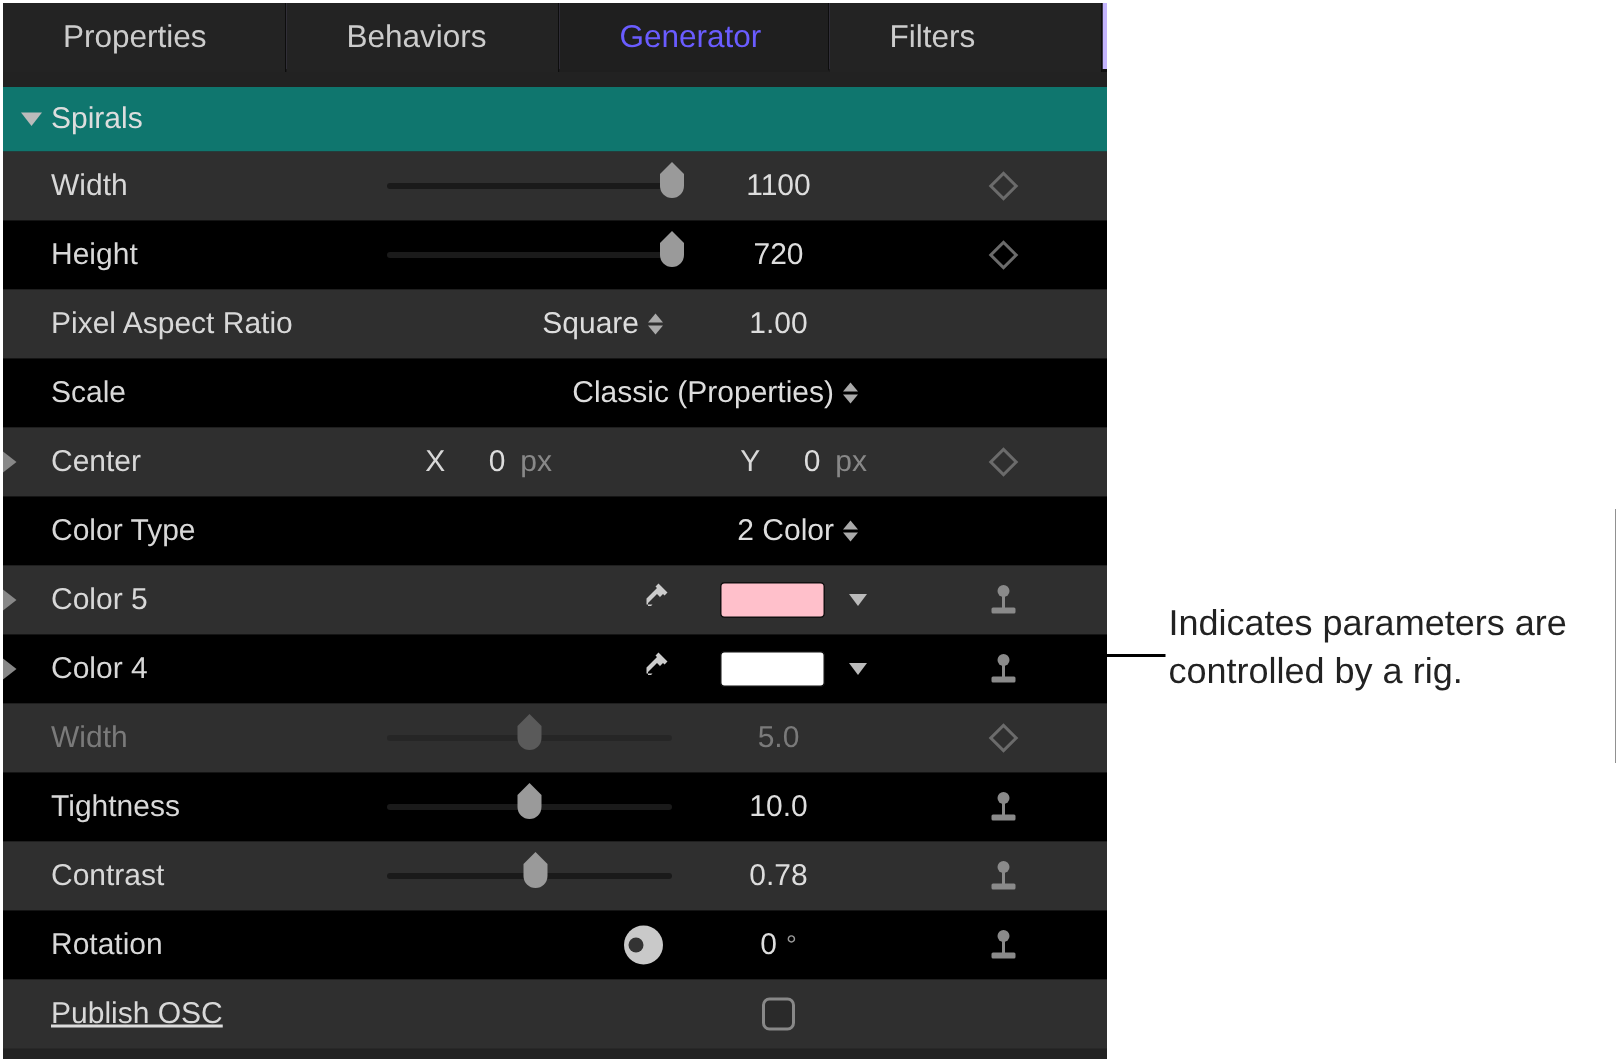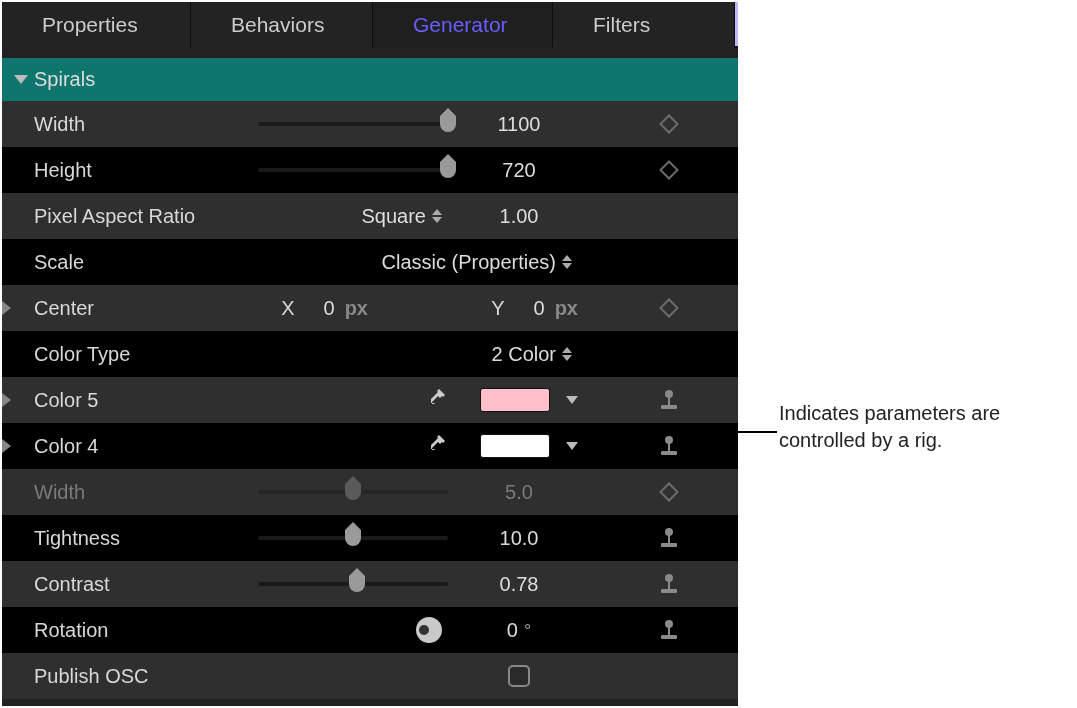--- a/index.html
+++ b/index.html
@@ -72,30 +72,30 @@
   .dial {
     width:26px;height:26px;border-radius:50%;background:#c9c9c9;position:relative;margin-left:auto; margin-right:6px;
   }
   .dial::after{content:"";position:absolute;width:10px;height:10px;background:#333;border-radius:50%;left:3px;top:8px;}
 
   .checkbox { width:22px;height:22px;border:2px solid #888;border-radius:5px;margin:auto; background:#2a2a2a;}
 
   .center-row .xy { display:flex; align-items:center; gap:10px; justify-content:flex-end; padding-right:6px;}
   .xy .lbl{color:#d8d8d8;}
   .xy .val{color:#ddd; min-width:30px; text-align:right;}
-  .xy .u{color:#888;font-weight:bold;}
+  .xy .u{color:#888;}
 
   .callout {
     position:absolute; left:688px; top:400px; display:flex; align-items:center;
   }
   .lead {
     width:90px; height:2px; background:#000; position:relative; top:5px;
   }
   .callout-text {
-    font-size:20px; color:#222; line-height:1.35; max-width:300px; padding-left:2px;
+    font-size:24px; color:#222; line-height:1.35; max-width:300px; padding-left:2px;
   }
 
   .control-cell{display:flex;align-items:center;justify-content:flex-end; padding-right:6px; gap:8px;}
   .kf-cell{display:flex;align-items:center;justify-content:center;}
 </style>
 </head>
 <body>
 
 <div class="panel">
 
@@ -326,21 +326,21 @@
       <span></span>
       <div class="kf-cell joy-icon">
         <svg width="20" height="22" viewBox="0 0 20 22">
             <rect x="2" y="16" width="16" height="4" rx="1" fill="#8a8a8a"></rect>
             <rect x="9" y="6" width="2" height="11" fill="#8a8a8a"></rect>
             <circle cx="10" cy="5" r="4" fill="#8a8a8a"></circle>
           </svg>
       </div>
     </div>
 
-    <div class="row" style="grid-template-columns:32px 200px 220px 130px 50px 70px;">
+    <div class="row" style="grid-template-columns:32px 200px 220px 130px 50px 70px;text-decoration:underline;">
       <span></span>
       <span class="label">Publish OSC</span>
       <span></span>
       <div class="kf-cell">
           <div class="checkbox"></div>
         </div>
       <span></span>
         <span></span>
     </div>
 

